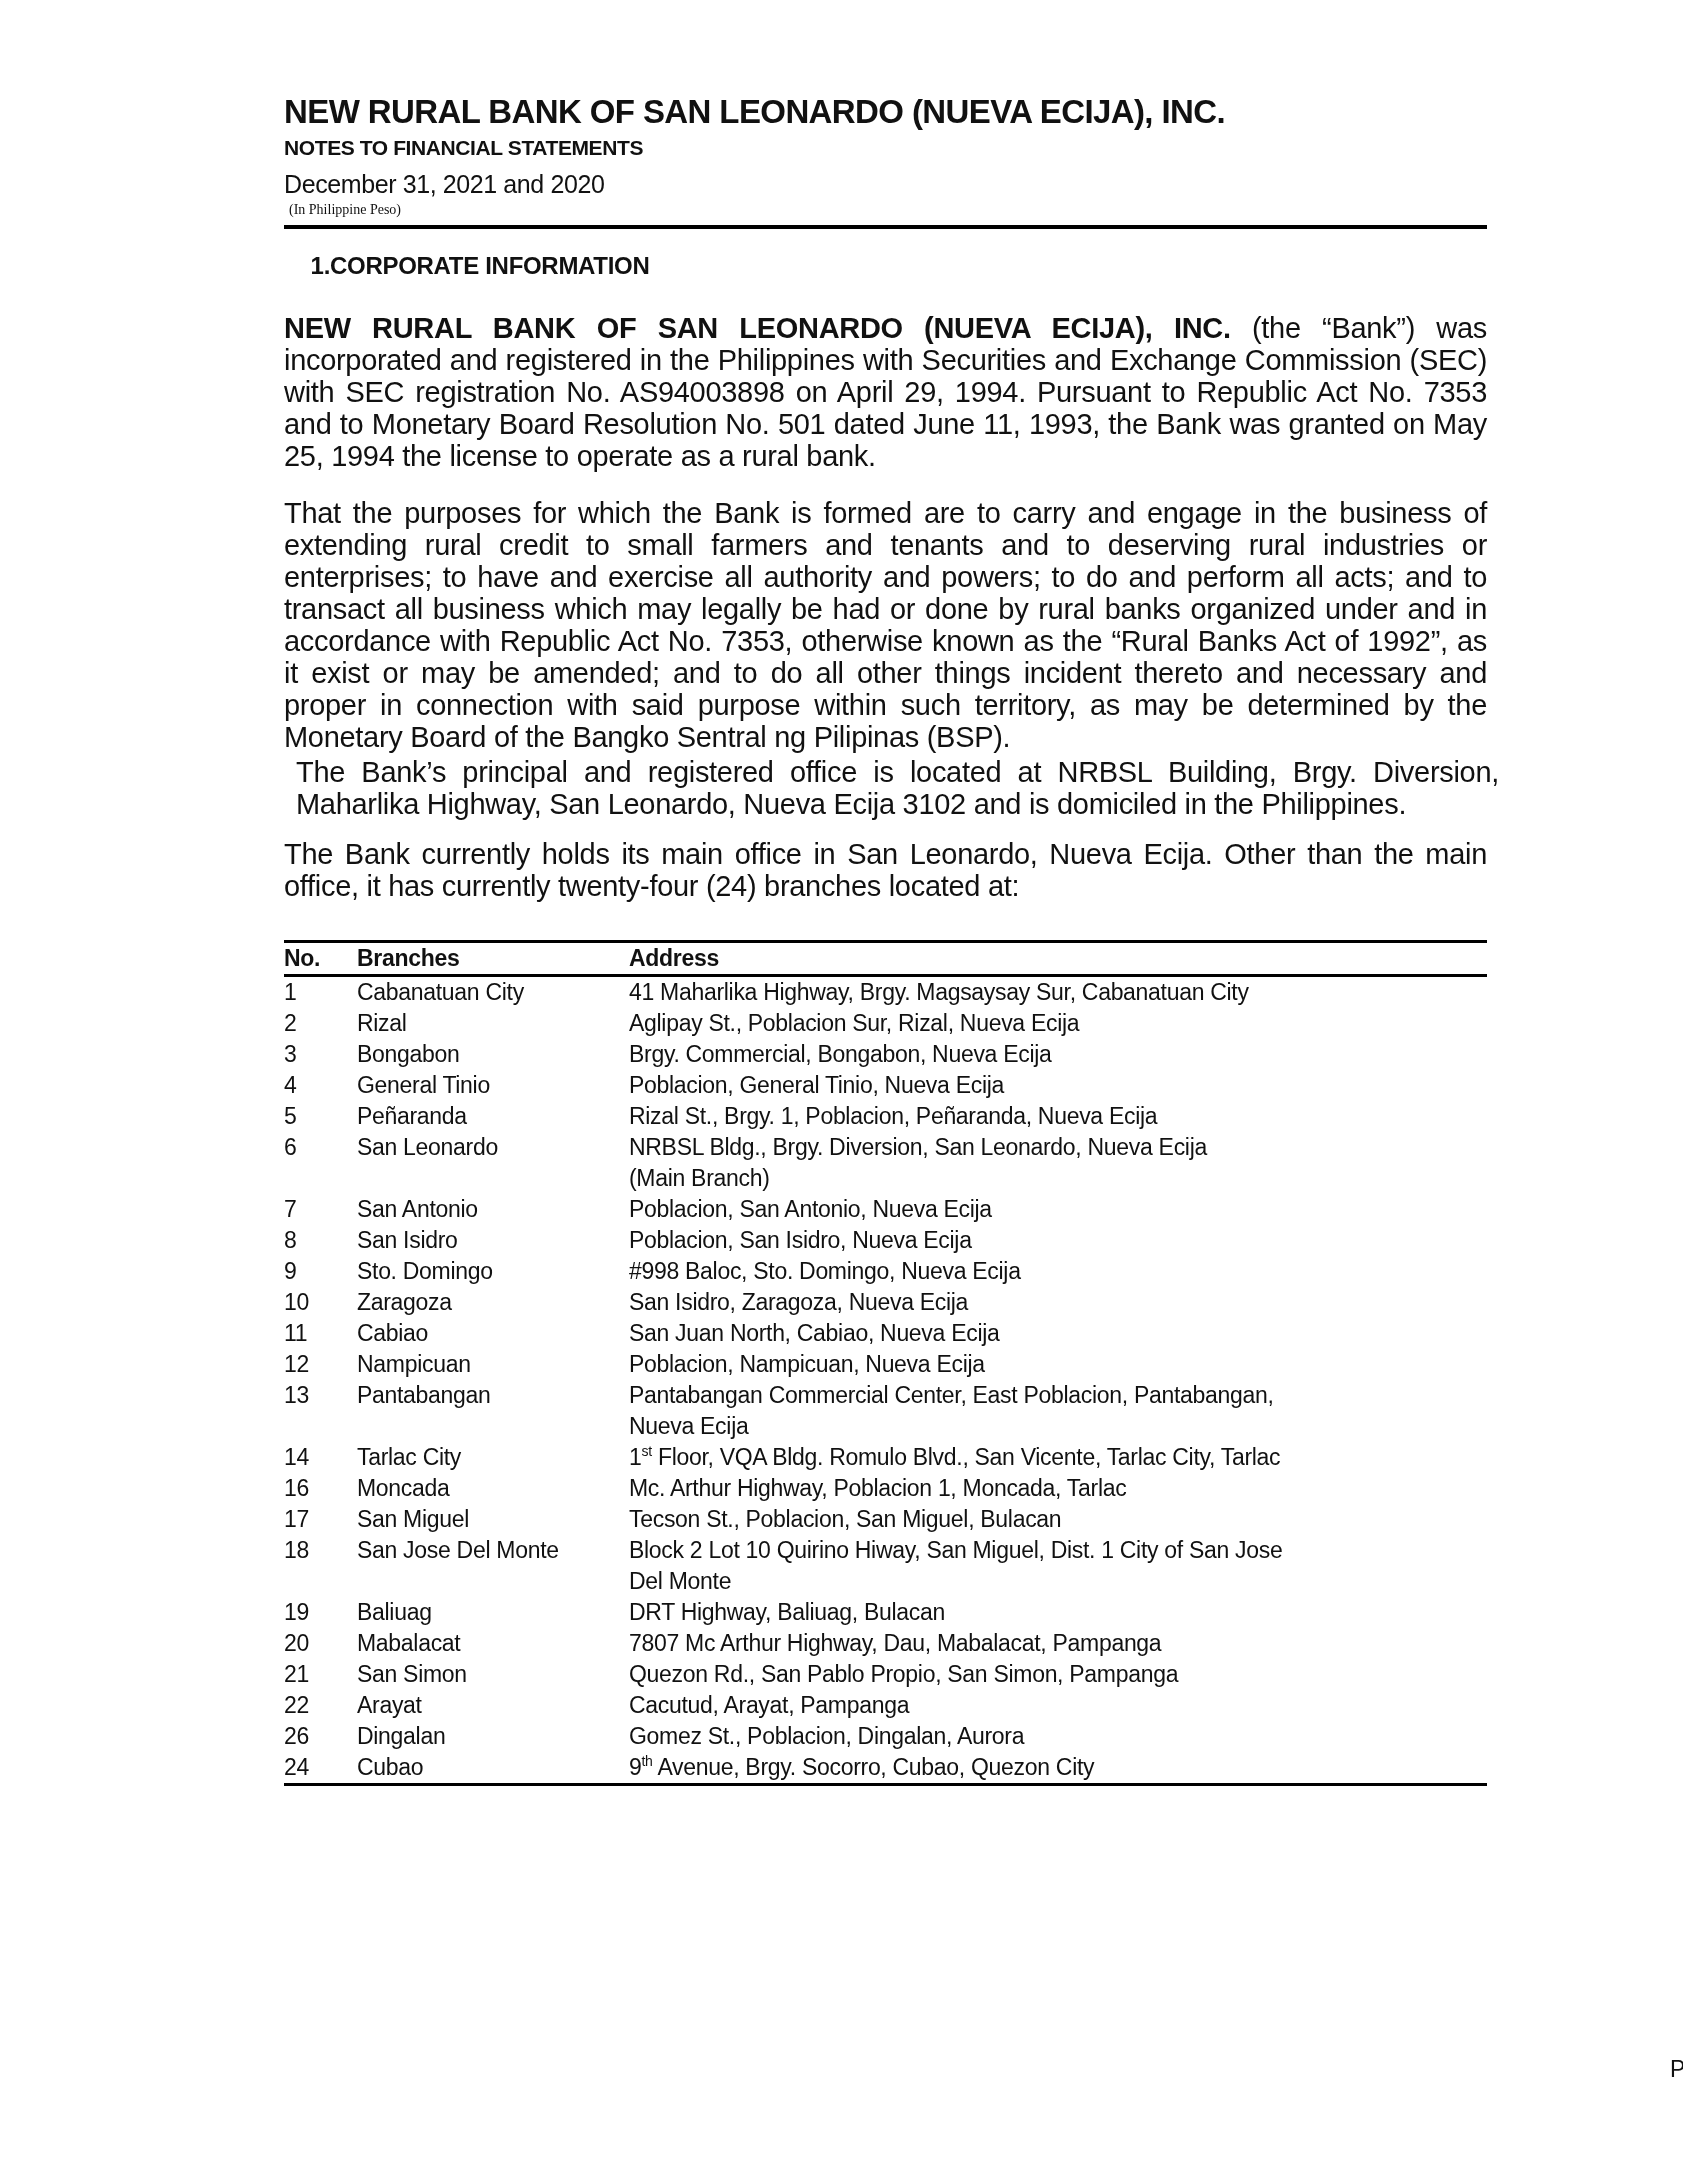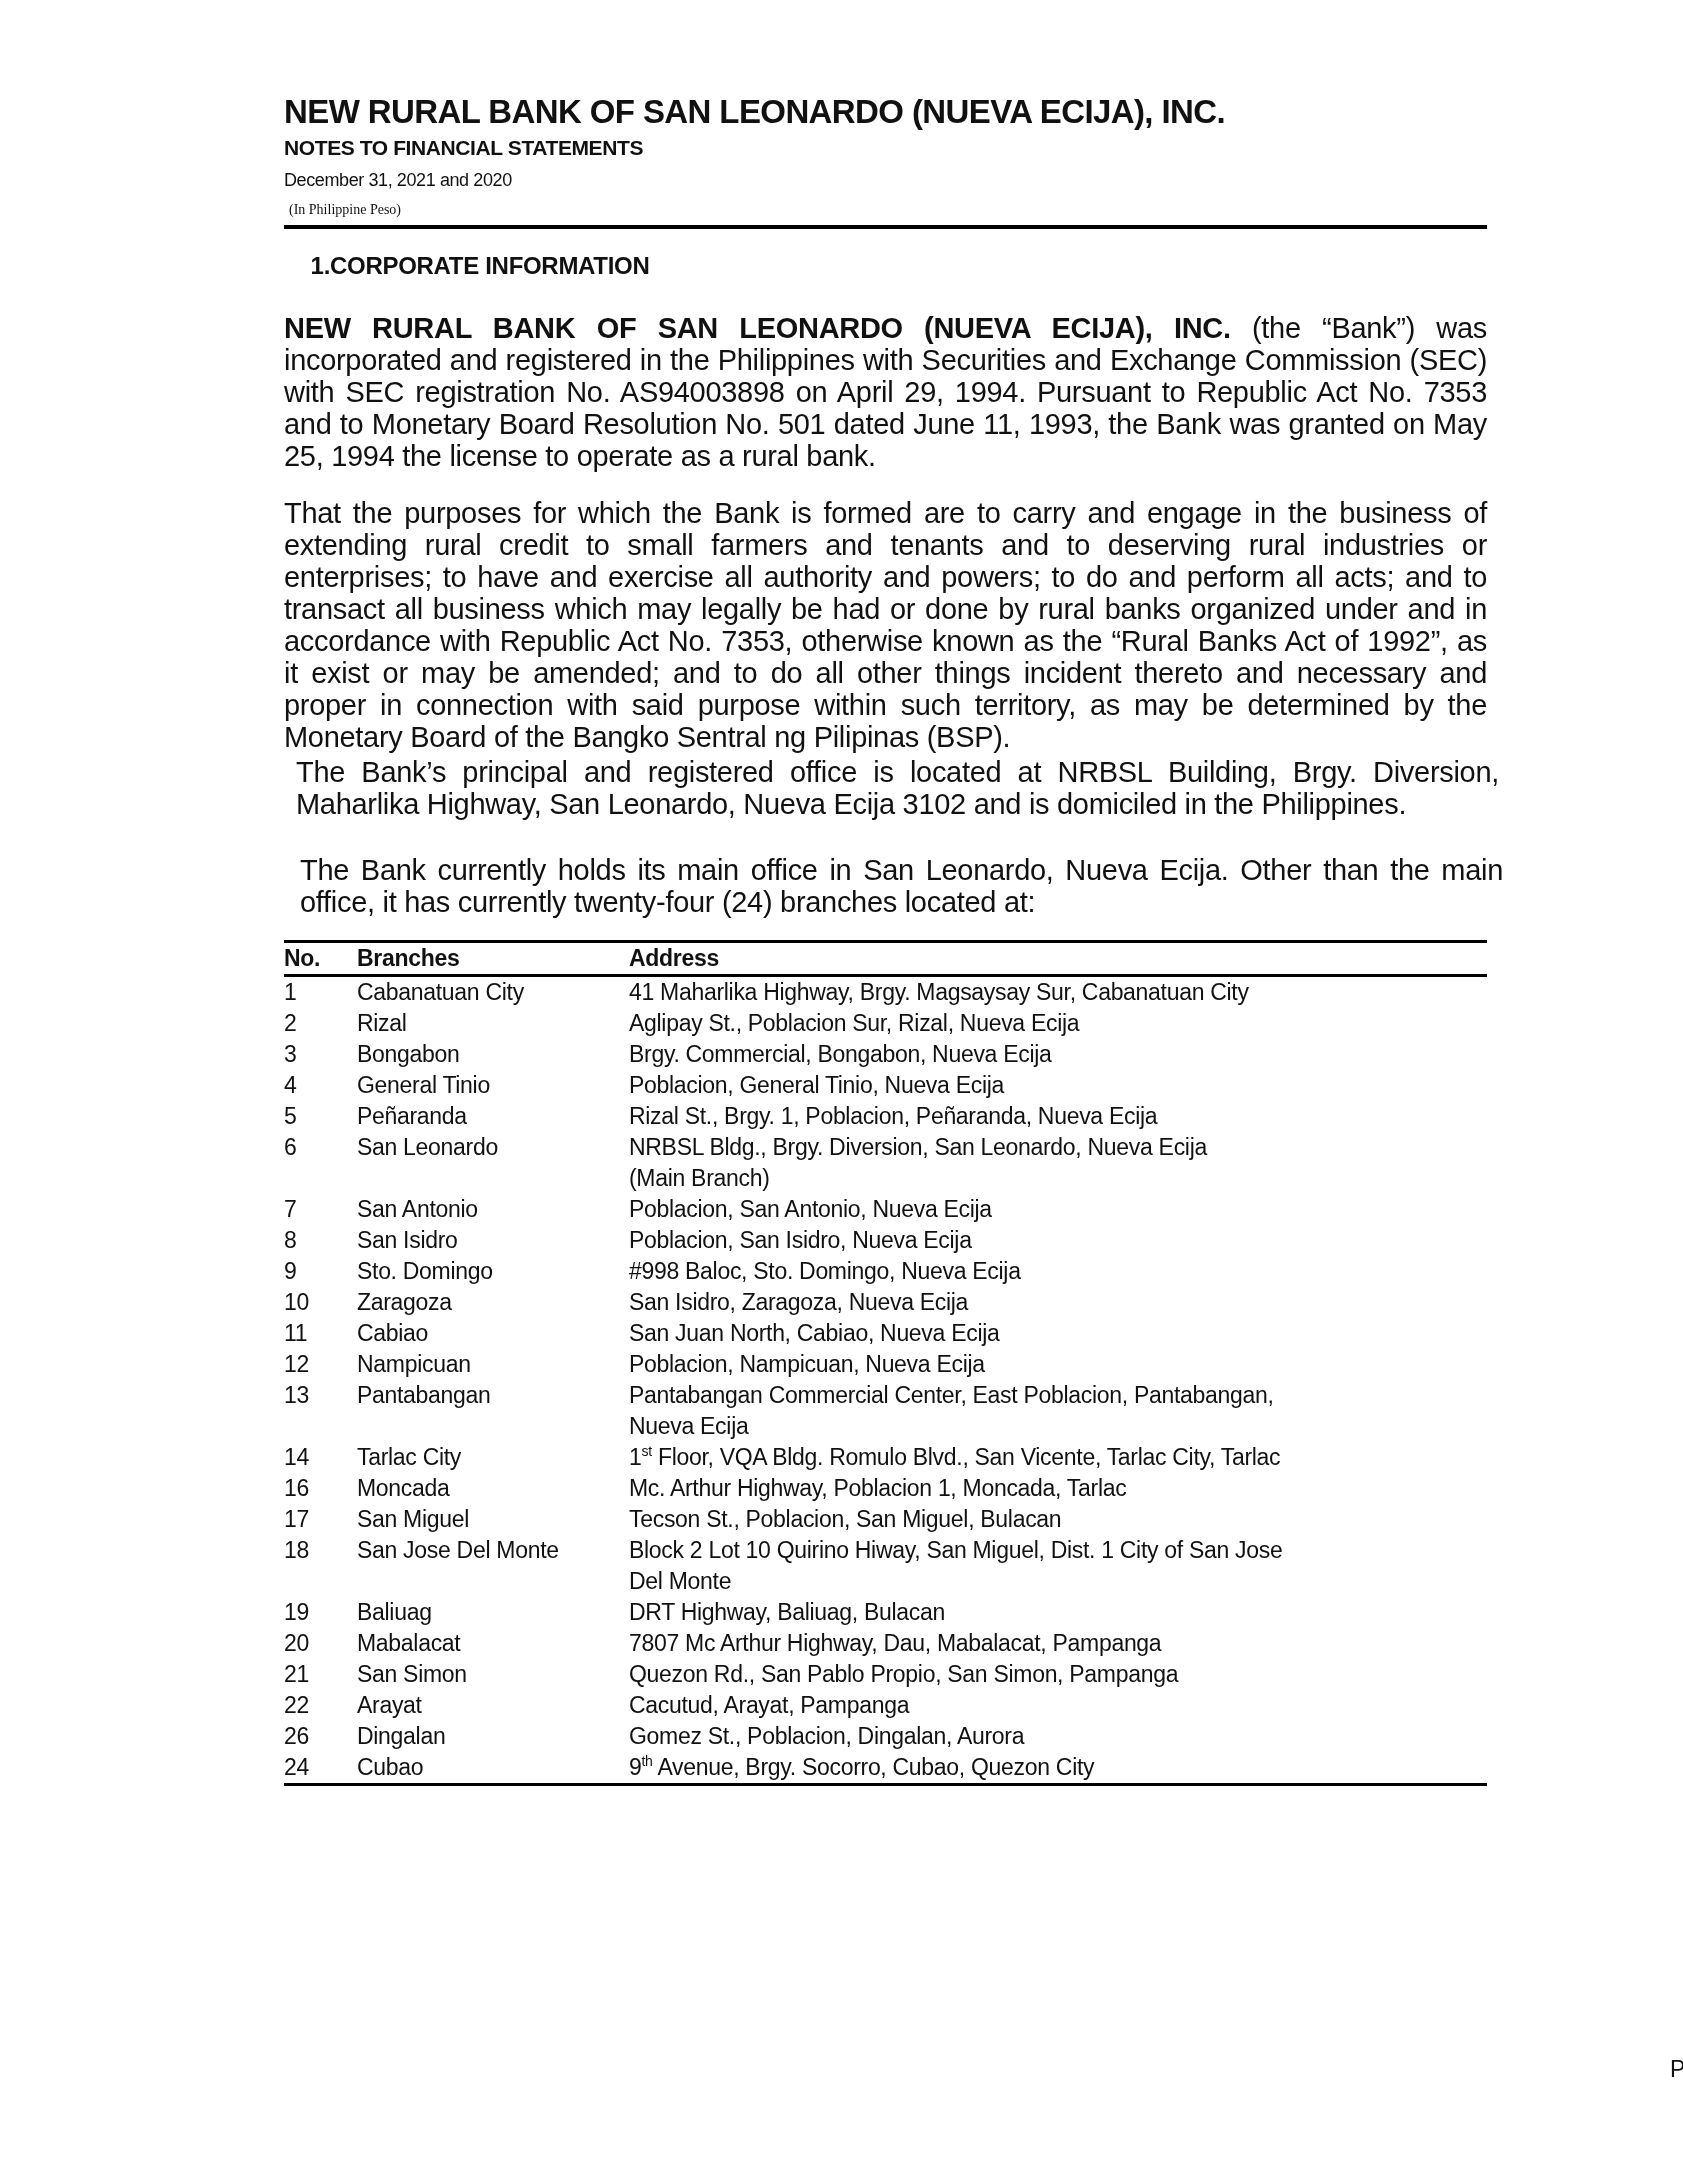--- a/index.html
+++ b/index.html
@@ -3,21 +3,21 @@
 <meta charset="utf-8">
 <style>
   html, body { margin: 0; padding: 0; background: #ffffff; }
   body { width: 1683px; height: 2178px; position: relative; overflow: hidden;
          font-family: "Liberation Sans", sans-serif; color: #111; }
   .page { position: absolute; left: 284px; top: 0; width: 1203px; }
   .title { position: absolute; top: 93px; left: 0; font-weight: bold; font-size: 33px;
            letter-spacing: -0.6px; white-space: nowrap; }
   .subtitle { position: absolute; top: 136px; left: 0; font-weight: bold; font-size: 21px;
               letter-spacing: -0.4px; white-space: nowrap; }
-  .date { position: absolute; top: 170px; left: 0; font-size: 18px; letter-spacing: -0.4px; white-space: nowrap; }
+  .date { position: absolute; top: 170px; left: 0; font-size: 25px; letter-spacing: -0.4px; white-space: nowrap; }
   .currency { position: absolute; top: 202px; left: 5px; font-size: 14px; white-space: nowrap; font-family: Liberation Serif, serif; }
   .header-rule { position: absolute; top: 225px; left: 0; width: 1203px; height: 4px; background: #000; }
 
   .section-title { position: absolute; top: 252px; left: 0; font-weight: bold; font-size: 24px;
                    letter-spacing: -0.3px; white-space: nowrap; text-align: right; }
   .section-title .num { display: inline-block; width: 46px; }
 
   .para { position: absolute; left: 0; width: 1203px; font-size: 29px; line-height: 32px;
           text-align: justify; letter-spacing: -0.3px; }
   .para .lead { font-weight: bold; }
@@ -49,21 +49,21 @@
   <div class="currency">(In Philippine Peso)</div>
   <div class="header-rule"></div>
 
   <div class="section-title">
     <span class="num">1.</span><span>CORPORATE INFORMATION</span>
   </div>
 
   <p class="para p1" style="margin:0"><span class="lead">NEW RURAL BANK OF SAN LEONARDO (NUEVA ECIJA), INC.</span><span> (the “Bank”) was incorporated and registered in the Philippines with Securities and Exchange Commission (SEC) with SEC registration No. AS94003898 on April 29, 1994. Pursuant to Republic Act No. 7353 and to Monetary Board Resolution No. 501 dated June 11, 1993, the Bank was granted on May 25, 1994 the license to operate as a rural bank.</span></p>
   <p class="para p2" style="margin:0">That the purposes for which the Bank is formed are to carry and engage in the business of extending rural credit to small farmers and tenants and to deserving rural industries or enterprises; to have and exercise all authority and powers; to do and perform all acts; and to transact all business which may legally be had or done by rural banks organized under and in accordance with Republic Act No. 7353, otherwise known as the “Rural Banks Act of 1992”, as it exist or may be amended; and to do all other things incident thereto and necessary and proper in connection with said purpose within such territory, as may be determined by the Monetary Board of the Bangko Sentral ng Pilipinas (BSP).</p>
   <p class="para p3" style="margin:12px">The Bank’s principal and registered office is located at NRBSL Building, Brgy. Diversion, Maharlika Highway, San Leonardo, Nueva Ecija 3102 and is domiciled in the Philippines.</p>
-  <p class="para p4" style="margin:16px">The Bank currently holds its main office in San Leonardo, Nueva Ecija. Other than the main office, it has currently twenty-four (24) branches located at:</p>
+  <p class="para p4" style="margin:0">The Bank currently holds its main office in San Leonardo, Nueva Ecija. Other than the main office, it has currently twenty-four (24) branches located at:</p>
 
   <table class="branch-table">
     <thead>
       <tr>
         <th class="col-no">No.</th>
         <th class="col-branch">Branches</th>
         <th>Address</th>
       </tr>
     </thead>
     <tbody id="branch-rows">

